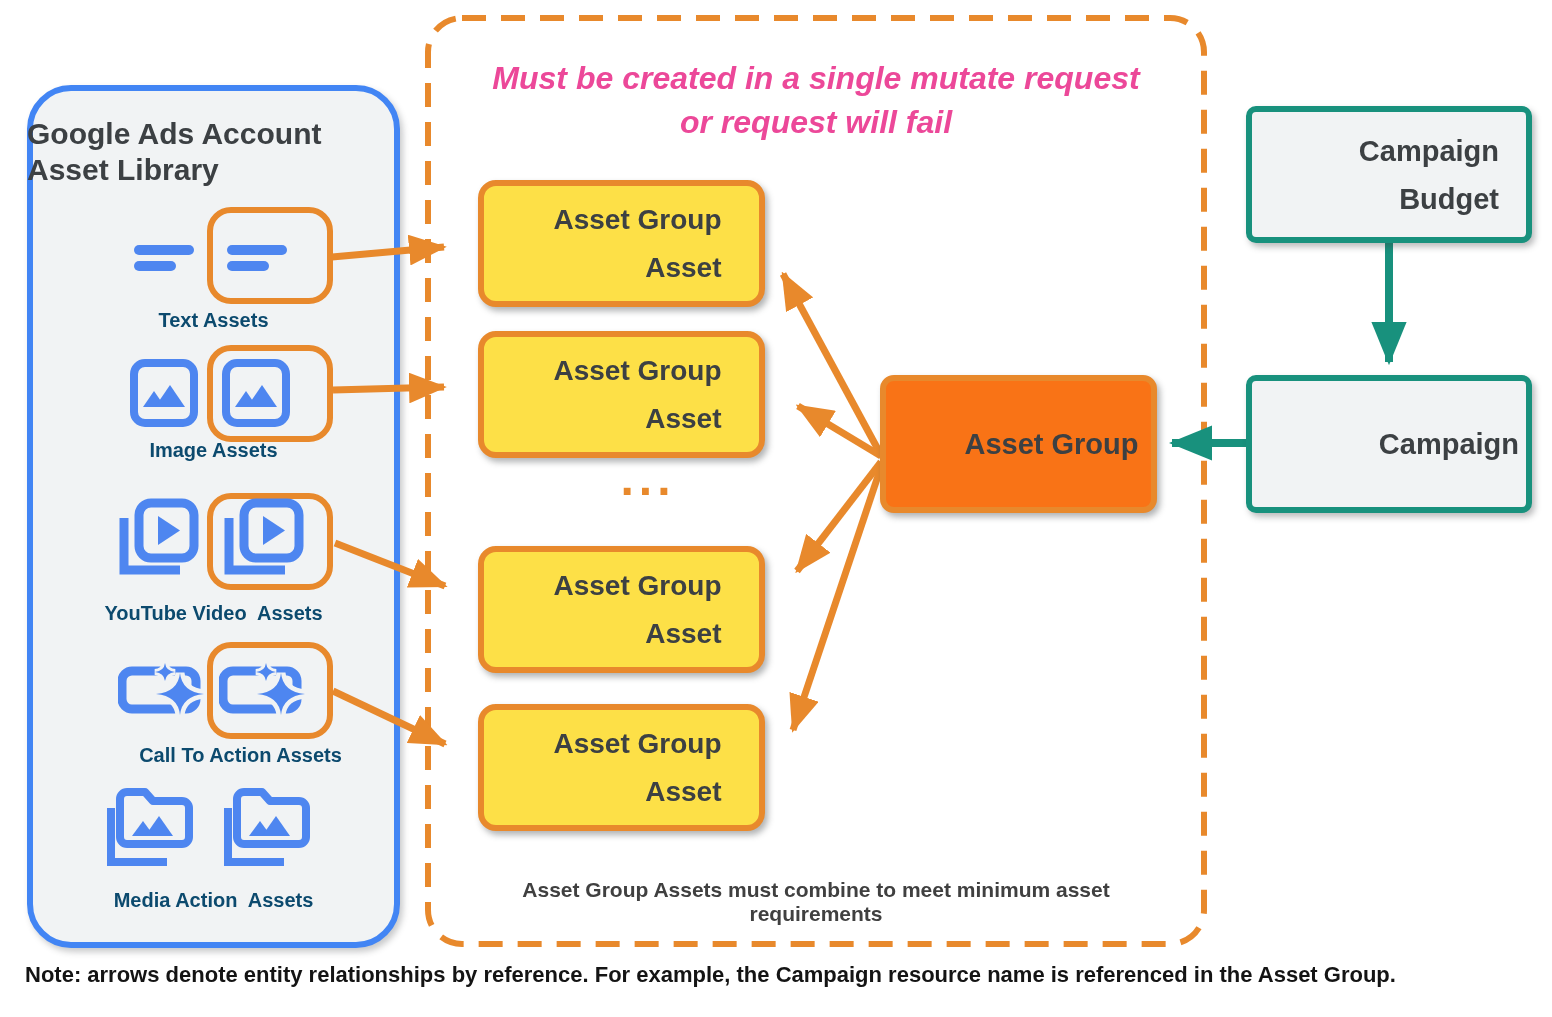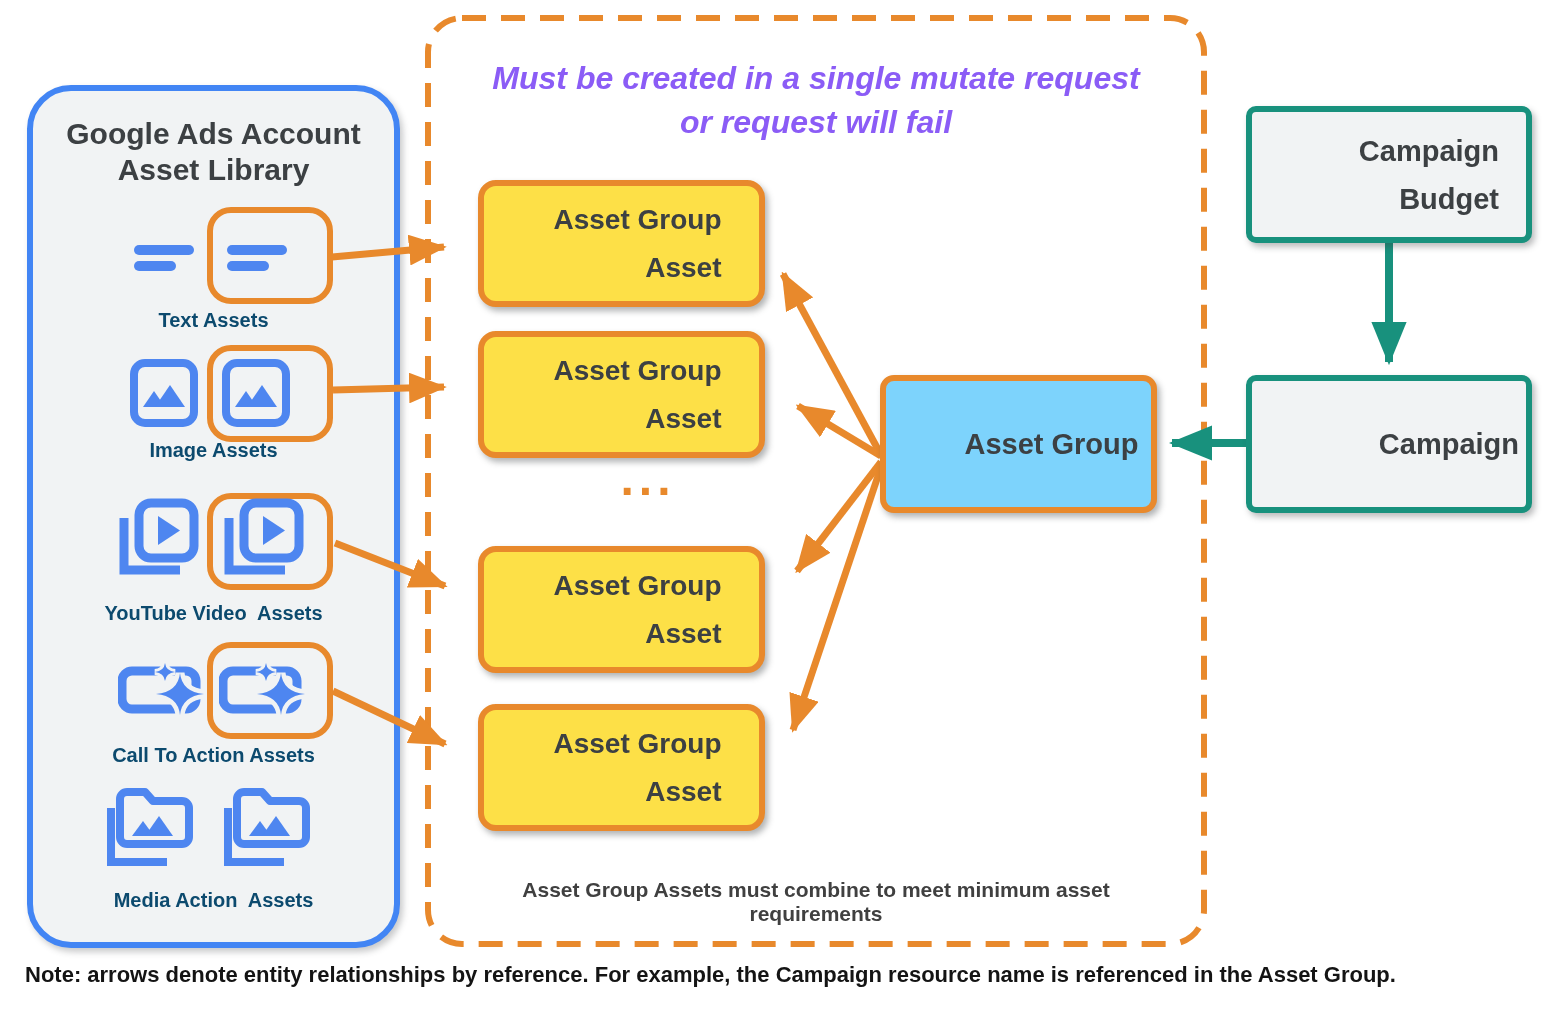--- a/index.html
+++ b/index.html
@@ -7,61 +7,61 @@
     position:relative;width:1552px;height:1017px;background:#ffffff;overflow:hidden;
     font-family:"Liberation Sans",sans-serif;
   }
   
   .library-panel{
     position:absolute;left:27px;top:85px;width:373px;height:863px;box-sizing:border-box;
     background:#F1F3F4;border:6px solid #4285F4;border-radius:44px;
     box-shadow:3px 4px 6px rgba(60,64,67,.28);
   }
   .library-title{
-    position:absolute;left:27px;top:116px;width:373px;text-align:center;
+    position:absolute;left:27px;top:116px;width:373px;
     font-size:30px;font-weight:bold;color:#3C4043;line-height:36px;
   }
   .asset-label{
     position:absolute;left:27px;width:373px;text-align:center;
     font-size:20px;font-weight:bold;color:#0c4a6e;white-space:pre-wrap;
   }
   .sel-box{
     position:absolute;width:126px;height:97px;box-sizing:border-box;
     border:6px solid #E8892C;border-radius:24px;background:transparent;
   }
   .icon{position:absolute;}
   
   .mutate-panel{
     position:absolute;left:425px;top:15px;width:782px;height:932px;box-sizing:border-box;
     background:#ffffff;border-radius:36px;
   }
   .mutate-title{
     position:absolute;left:466px;top:56px;width:700px;text-align:center;
-    font-size:32px;font-weight:bold;font-style:italic;color:#8b5cf6;line-height:44px;
+    font-size:32px;font-weight:bold;font-style:italic;color:#ec4899;line-height:44px;
   }
   .aga-box{
     position:absolute;left:478px;width:287px;height:127px;box-sizing:border-box;
     background:#fde047;border:6px solid #E8892C;border-radius:18px;
     box-shadow:3px 4px 6px rgba(60,64,67,.4);
     display:flex;align-items:center;justify-content:center;
   }
   .box-text{
     width:200px;text-align:right;font-size:28px;font-weight:bold;color:#3C4043;line-height:48px;
   }
   .ellipsis{
     position:absolute;left:598px;top:455px;width:100px;text-align:center;
     font-size:48px;font-weight:bold;color:#E8892C;letter-spacing:5px;line-height:1;
   }
   .mutate-footnote{
     position:absolute;left:456px;top:878px;width:720px;text-align:center;
     font-size:21px;font-weight:bold;color:#404040;
   }
   .asset-group-box{
     position:absolute;left:880px;top:375px;width:277px;height:138px;box-sizing:border-box;
-    background:#7dd3fc;border:6px solid #E8892C;border-radius:14px;
+    background:#f97316;border:6px solid #E8892C;border-radius:14px;
     box-shadow:3px 4px 6px rgba(60,64,67,.4);
     display:flex;align-items:center;justify-content:center;
   }
   .teal-box{
     position:absolute;left:1246px;width:286px;box-sizing:border-box;
     background:#F1F3F4;border:6px solid #18917D;border-radius:10px;
     box-shadow:3px 4px 6px rgba(60,64,67,.35);
     display:flex;align-items:center;justify-content:center;
   }
   .teal-box .box-text{font-size:29px;}
@@ -157,21 +157,21 @@
     <path d="M47 2 Q48 10 57 11 Q48 12 47 20 Q46 12 37 11 Q46 10 47 2 Z" fill="#4E86F0"></path>
   </svg>
   <div class="sel-box" style="left:207px;top:642px;"></div>
   <svg class="icon" style="left:219px;top:661px;" width="92" height="58" viewBox="0 0 92 58">
     <rect x="4" y="10" width="74" height="38" rx="10" fill="none" stroke="#4E86F0" stroke-width="9"></rect>
     <path d="M62 12 Q64 31 86 33 Q64 35 62 54 Q60 35 38 33 Q60 31 62 12 Z" fill="#F1F3F4" stroke="#F1F3F4" stroke-width="9"></path>
     <path d="M47 2 Q48 10 57 11 Q48 12 47 20 Q46 12 37 11 Q46 10 47 2 Z" fill="#F1F3F4" stroke="#F1F3F4" stroke-width="6"></path>
     <path d="M62 12 Q64 31 86 33 Q64 35 62 54 Q60 35 38 33 Q60 31 62 12 Z" fill="#4E86F0"></path>
     <path d="M47 2 Q48 10 57 11 Q48 12 47 20 Q46 12 37 11 Q46 10 47 2 Z" fill="#4E86F0"></path>
   </svg>
-  <div class="asset-label" style="top:744px;">Call To Action Assets</div>
+  <div class="asset-label" style="top:744px;padding-left:27px;">Call To Action Assets</div>
 
   <svg class="icon" style="left:103px;top:784px;" width="94" height="86" viewBox="0 0 94 86">
     <path d="M8 24 V78 H64" fill="none" stroke="#4E86F0" stroke-width="8"></path>
     <path d="M24 8 h18 l8 9 h29 a7 7 0 0 1 7 7 v29 a7 7 0 0 1 -7 7 H24 a7 7 0 0 1 -7 -7 V15 a7 7 0 0 1 7 -7 z" fill="none" stroke="#4E86F0" stroke-width="8" stroke-linejoin="round"></path>
     <polygon points="29,52 40,37 51,52" fill="#4E86F0"></polygon>
     <polygon points="42,52 56,32 70,52" fill="#4E86F0"></polygon>
   </svg>
   <svg class="icon" style="left:220px;top:784px;" width="94" height="86" viewBox="0 0 94 86">
     <path d="M8 24 V78 H64" fill="none" stroke="#4E86F0" stroke-width="8"></path>
     <path d="M24 8 h18 l8 9 h29 a7 7 0 0 1 7 7 v29 a7 7 0 0 1 -7 7 H24 a7 7 0 0 1 -7 -7 V15 a7 7 0 0 1 7 -7 z" fill="none" stroke="#4E86F0" stroke-width="8" stroke-linejoin="round"></path>

